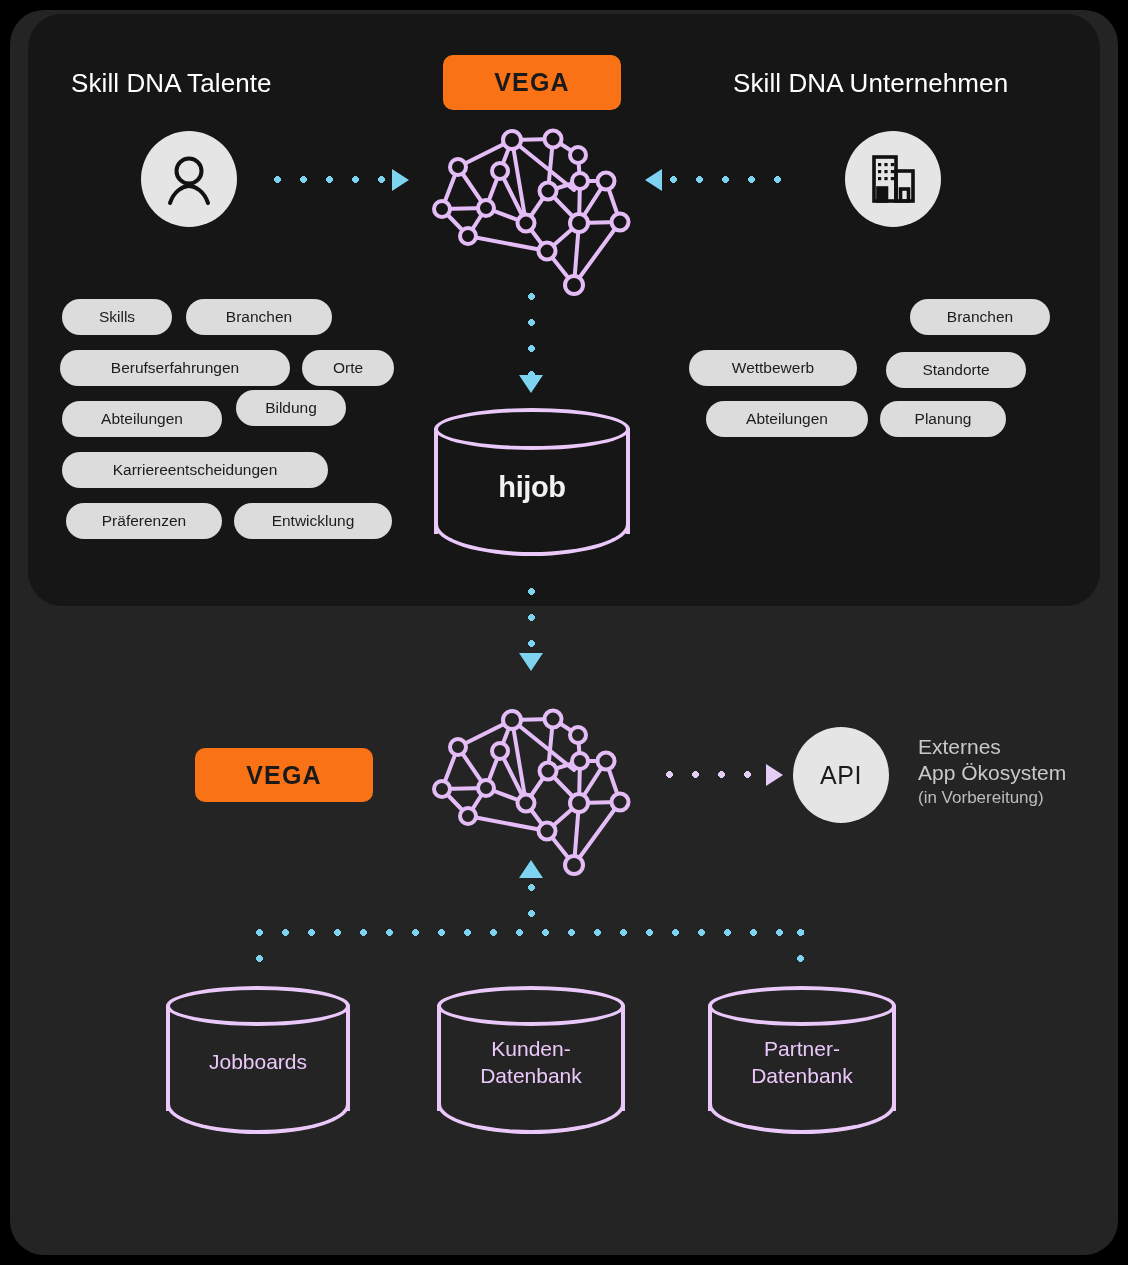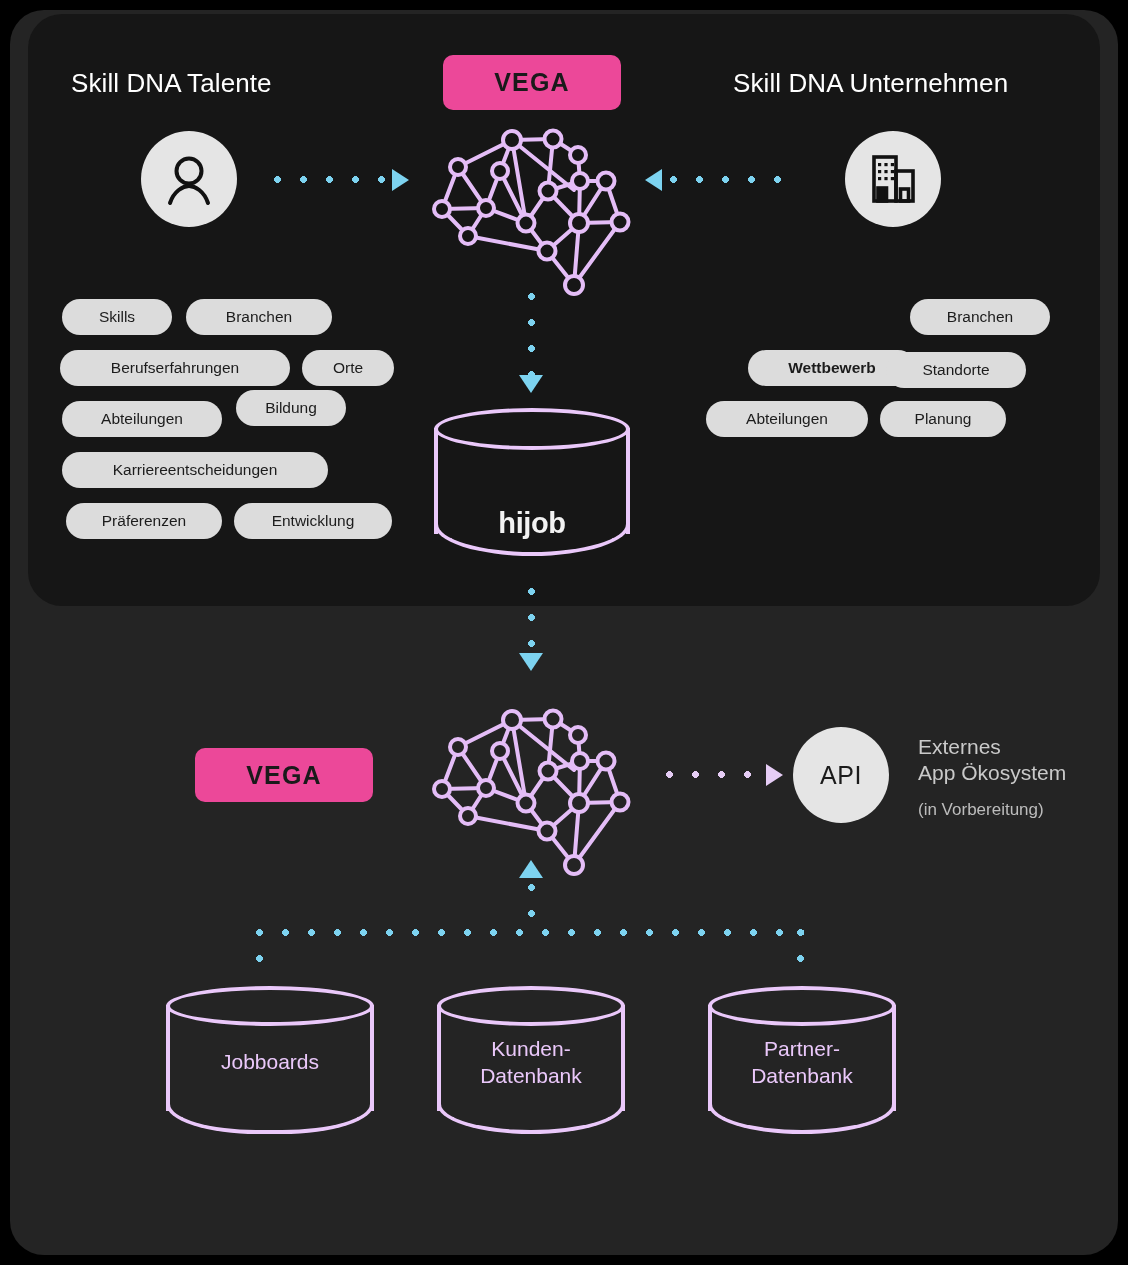--- a/index.html
+++ b/index.html
@@ -39,21 +39,21 @@
     font-size: 26px;
     letter-spacing: 0.1px;
     white-space: nowrap;
   }
   #title-talente { left: 71px; top: 68px; }
   #title-unternehmen { left: 733px; top: 68px; }
 
   
   .vega-badge {
     position: absolute;
-    background: #ec4899;
+    background: #f97316;
     border-radius: 10px;
     color: #1a1a1a;
     font-size: 25px;
     font-weight: bold;
     letter-spacing: 1.2px;
     display: flex;
     align-items: center;
     justify-content: center;
   }
   #vega-top { left: 443px; top: 55px; width: 178px; height: 55px; }
@@ -153,36 +153,34 @@
     text-align: center;
     color: #eac8fa;
     font-size: 21px;
     line-height: 27px;
   }
   #hijob-label {
     color: #f2f2f2;
     font-size: 29px;
     font-weight: bold;
     letter-spacing: -0.4px;
-    margin-top: 36px;
   }
 
   
   #ecosystem-caption {
     position: absolute;
     left: 918px; top: 734px;
     color: #c9c9c9;
     font-size: 21px;
     line-height: 25.5px;
     white-space: nowrap;
   }
   #ecosystem-caption .small {
     font-size: 17px;
     color: #bcbcbc;
-    margin-top: 12px;
   }
 
   svg { display: block; overflow: visible; }
 </style>
 </head>
 <body>
 
 <div id="stage">
 
   <div class="outer-frame"></div>
@@ -288,21 +286,21 @@
   <div class="pill" style="left:186px; top:299px; width:146px;">Branchen</div>
   <div class="pill" style="left:60px;  top:350px; width:230px;">Berufserfahrungen</div>
   <div class="pill" style="left:302px; top:350px; width:92px;">Orte</div>
   <div class="pill" style="left:62px;  top:401px; width:160px;">Abteilungen</div>
   <div class="pill" style="left:236px; top:390px; width:110px;">Bildung</div>
   <div class="pill" style="left:62px;  top:452px; width:266px;">Karriereentscheidungen</div>
   <div class="pill" style="left:66px;  top:503px; width:156px;">Präferenzen</div>
   <div class="pill" style="left:234px; top:503px; width:158px;">Entwicklung</div>
 
   <div class="pill" style="left:910px; top:299px; width:140px;">Branchen</div>
-  <div class="pill" style="left:748px; top:350px; width:168px;font-weight:bold;">Wettbewerb</div>
+  <div class="pill" style="left:689px; top:350px; width:168px;">Wettbewerb</div>
   <div class="pill" style="left:886px; top:352px; width:140px;">Standorte</div>
   <div class="pill" style="left:706px; top:401px; width:162px;">Abteilungen</div>
   <div class="pill" style="left:880px; top:401px; width:126px;">Planung</div>
 
   <div class="dotline dot-v" style="left:528px; top:293px; height:82px;"></div>
   <div class="tri tri-down" style="left:519px; top:375px;"></div>
 
   <div class="cylinder" id="hijob-cylinder" style="left:434px; top:408px; width:196px; height:148px;">
     <div class="cyl-side-l" style="left:0; top:20px; height:106px;"></div>
     <div class="cyl-side-r" style="right:0; top:20px; height:106px;"></div>
@@ -381,21 +379,21 @@
     <div>App Ökosystem</div>
     <div class="small">(in Vorbereitung)</div>
   </div>
 
   <div class="tri tri-up" style="left:519px; top:860px;"></div>
   <div class="dotline dot-v" style="left:528px; top:884px; height:52px;"></div>
   <div class="dotline dot-h" style="left:256px; top:929px; width:548px;"></div>
   <div class="dotline dot-v" style="left:256px; top:929px; height:34px;"></div>
   <div class="dotline dot-v" style="left:797px; top:929px; height:34px;"></div>
 
-  <div class="cylinder" style="left:166px; top:986px; width:208px; height:148px;">
+  <div class="cylinder" style="left:166px; top:986px; width:184px; height:148px;">
     <div class="cyl-side-l" style="left:0; top:19px; height:106px;"></div>
     <div class="cyl-side-r" style="right:0; top:19px; height:106px;"></div>
     <div class="cyl-body" style="top:19px; height:129px; border-radius:0 0 92px 92px / 0 0 30px 30px;"></div>
     <div class="cyl-top" style="height:40px;"></div>
     <div class="cyl-label" style="top:62px;">Jobboards</div>
   </div>
 
   <div class="cylinder" style="left:437px; top:986px; width:188px; height:148px;">
     <div class="cyl-side-l" style="left:0; top:19px; height:106px;"></div>
     <div class="cyl-side-r" style="right:0; top:19px; height:106px;"></div>

